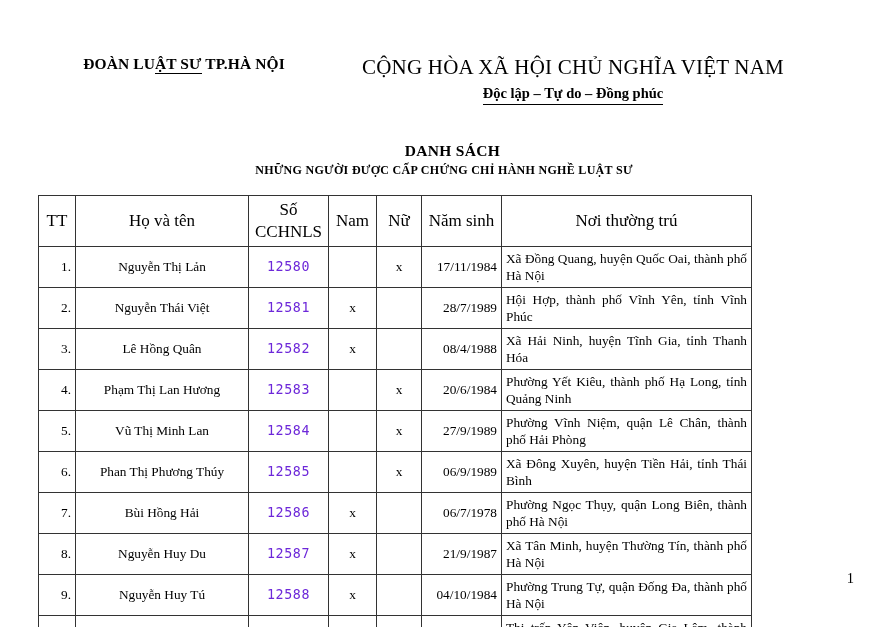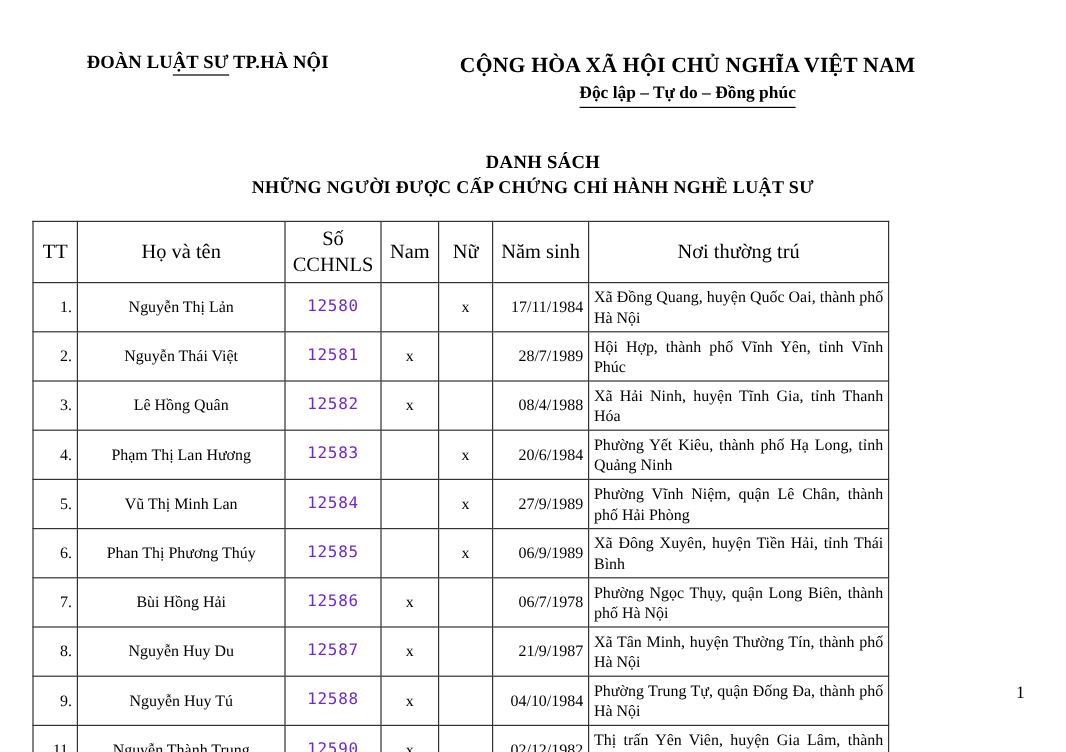--- a/index.html
+++ b/index.html
@@ -15,21 +15,21 @@
     color: #000000;
     overflow: hidden;
     position: relative;
   }
 
   .page {
     position: relative;
     width: 888px;
     height: 627px;
     box-sizing: border-box;
-    padding: 0;
+    padding: 11px;
   }
 
   
   .letterhead {
     display: flex;
     align-items: flex-start;
     padding-top: 44px;
   }
   .lh-left {
     width: 330px;
@@ -47,22 +47,22 @@
     letter-spacing: 0.1px;
     display: inline-block;
     position: relative;
     white-space: nowrap;
   }
   .org-name .ul-seg {
     border-bottom: 1.3px solid #000;
     padding-bottom: 1px;
   }
   .nation-name {
-    font-weight: bold;
-    font-size: 18px;
+    font-weight: normal;
+    font-size: 21px;
     letter-spacing: 0.2px;
     white-space: nowrap;
   }
   .motto {
     font-weight: bold;
     font-size: 14.5px;
     margin-top: 5px;
     display: inline-block;
     border-bottom: 1.3px solid #000;
     padding-bottom: 2px;
@@ -76,21 +76,21 @@
   }
   .doc-title {
     font-weight: bold;
     font-size: 15.5px;
     letter-spacing: 0.3px;
     line-height: 1.35;
     margin-left: 17px;
   }
   .doc-subtitle {
     font-weight: bold;
-    font-size: 15px;
+    font-size: 12px;
     letter-spacing: 0.3px;
     line-height: 1.35;
   }
 
   
   .table-wrap {
     margin-top: 17px;
     padding: 0 25px 0 27px;
   }
   table.list {

